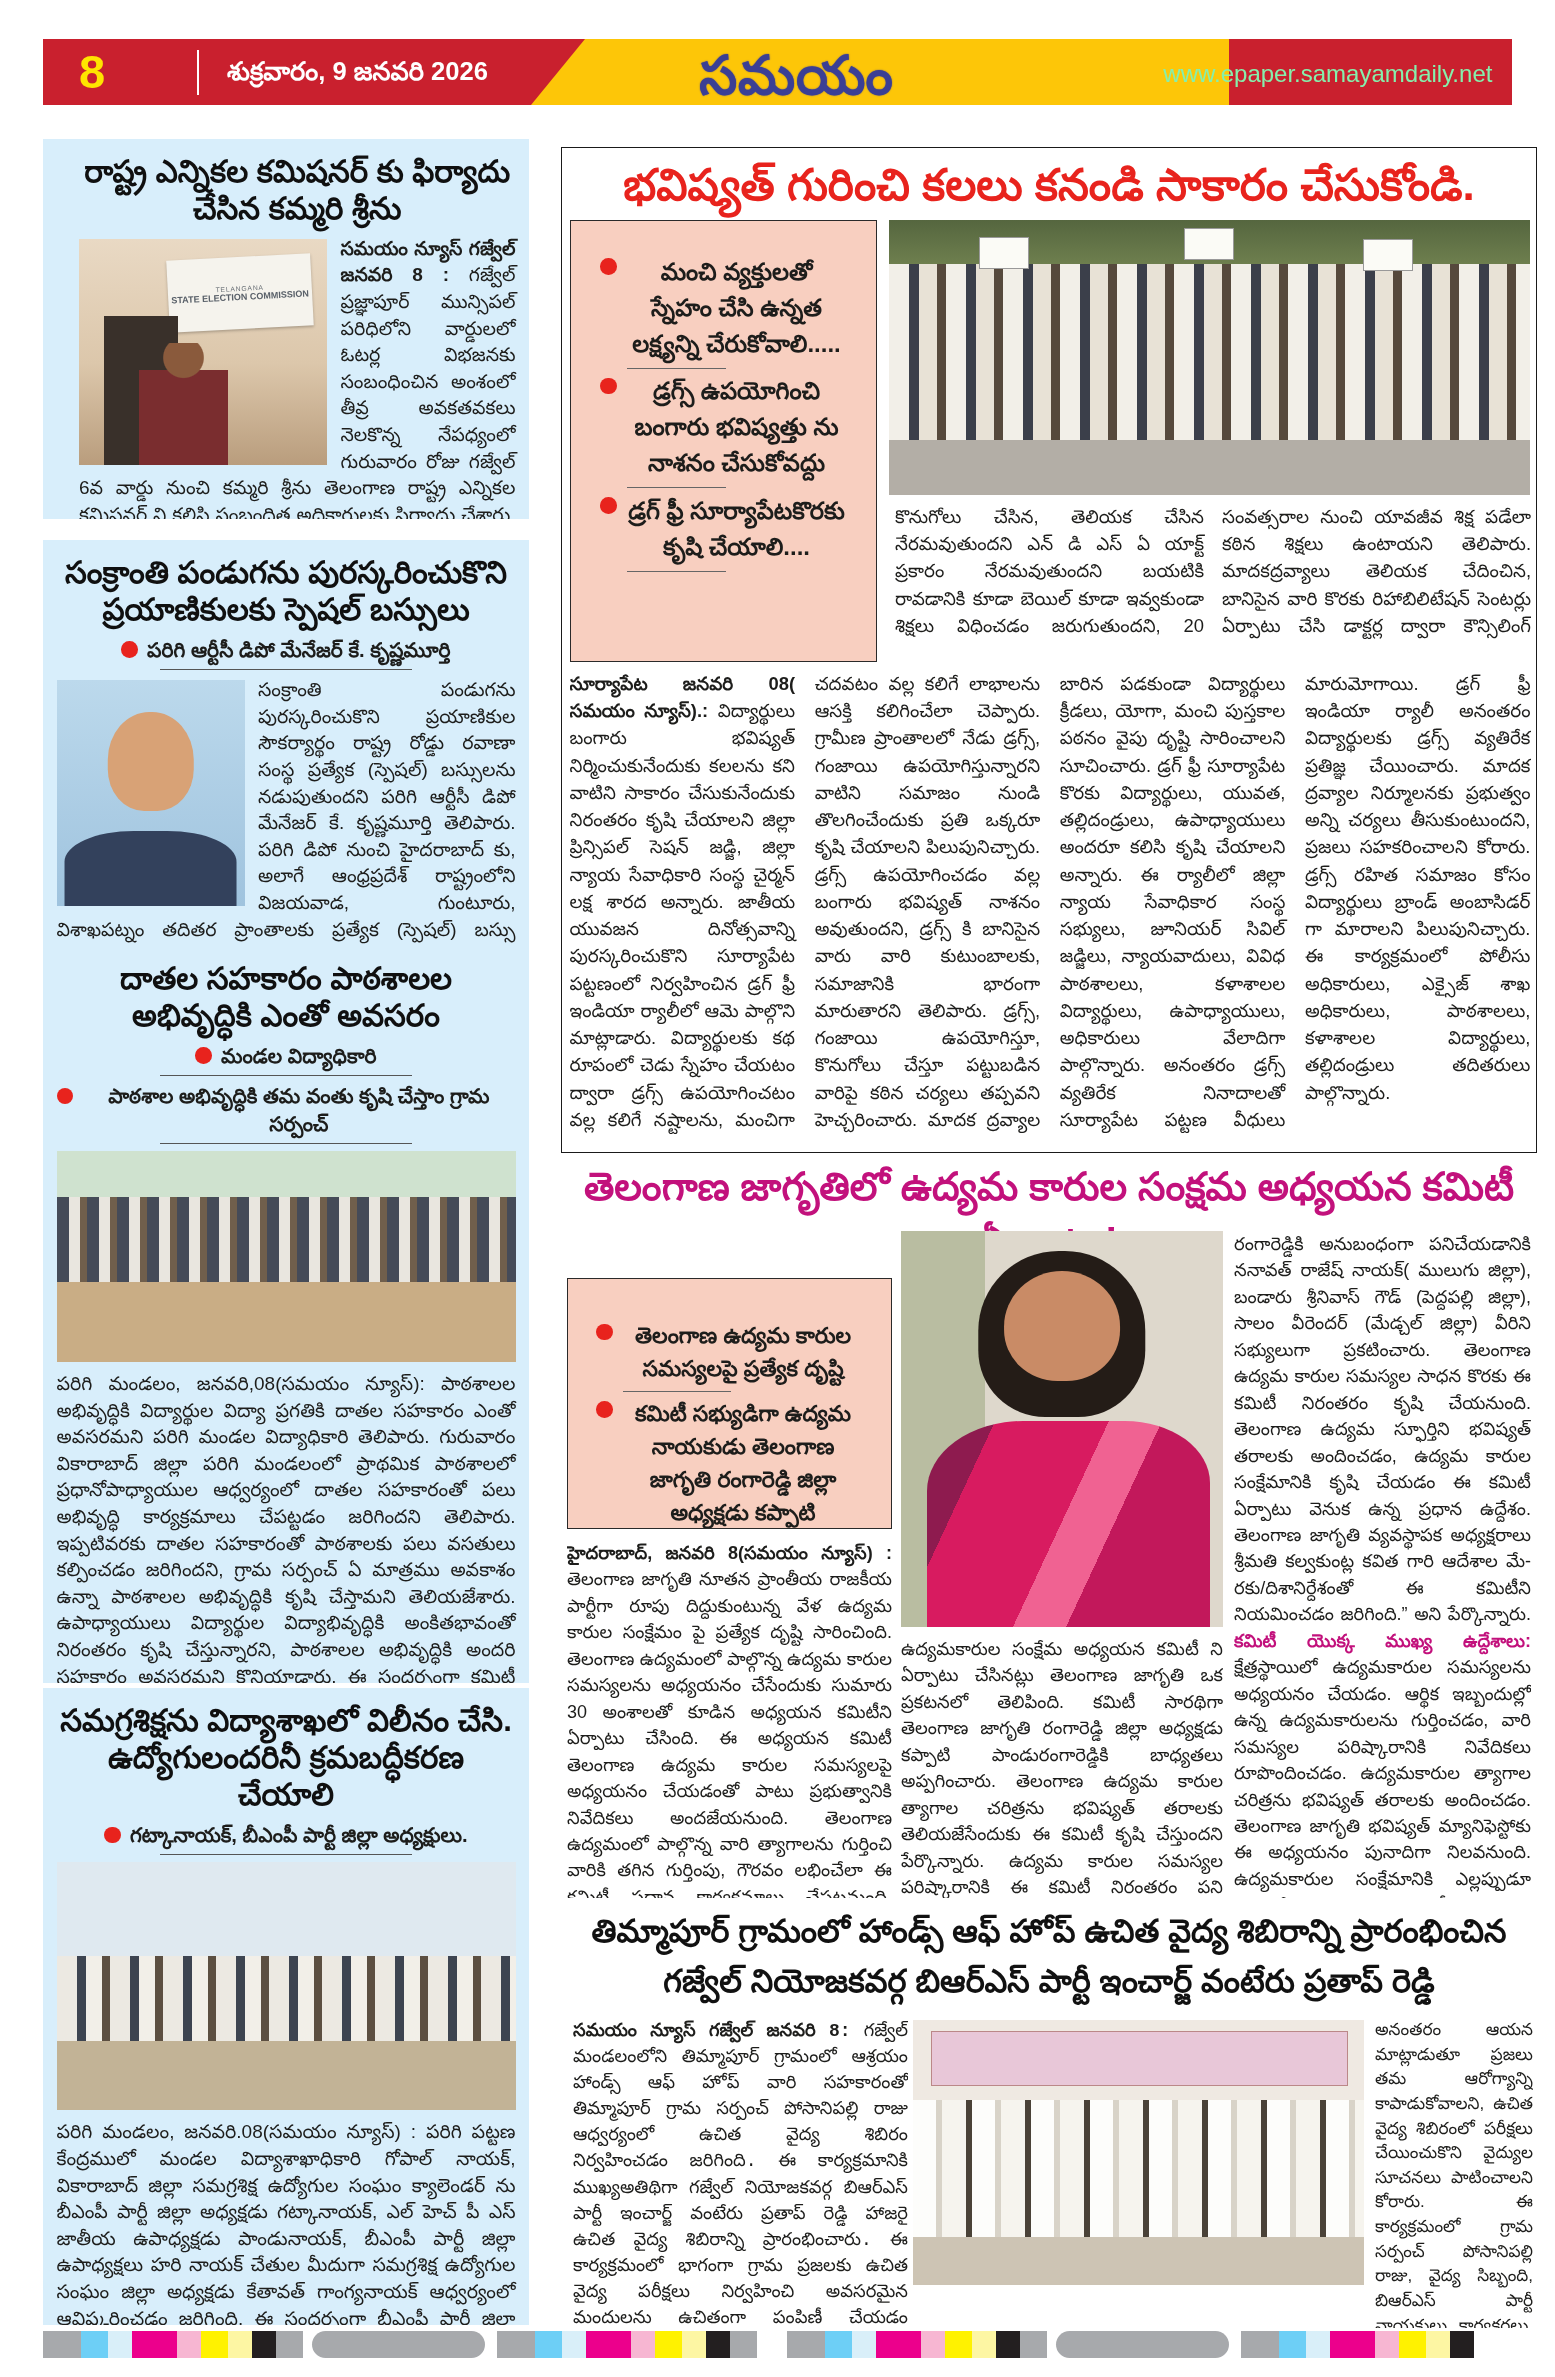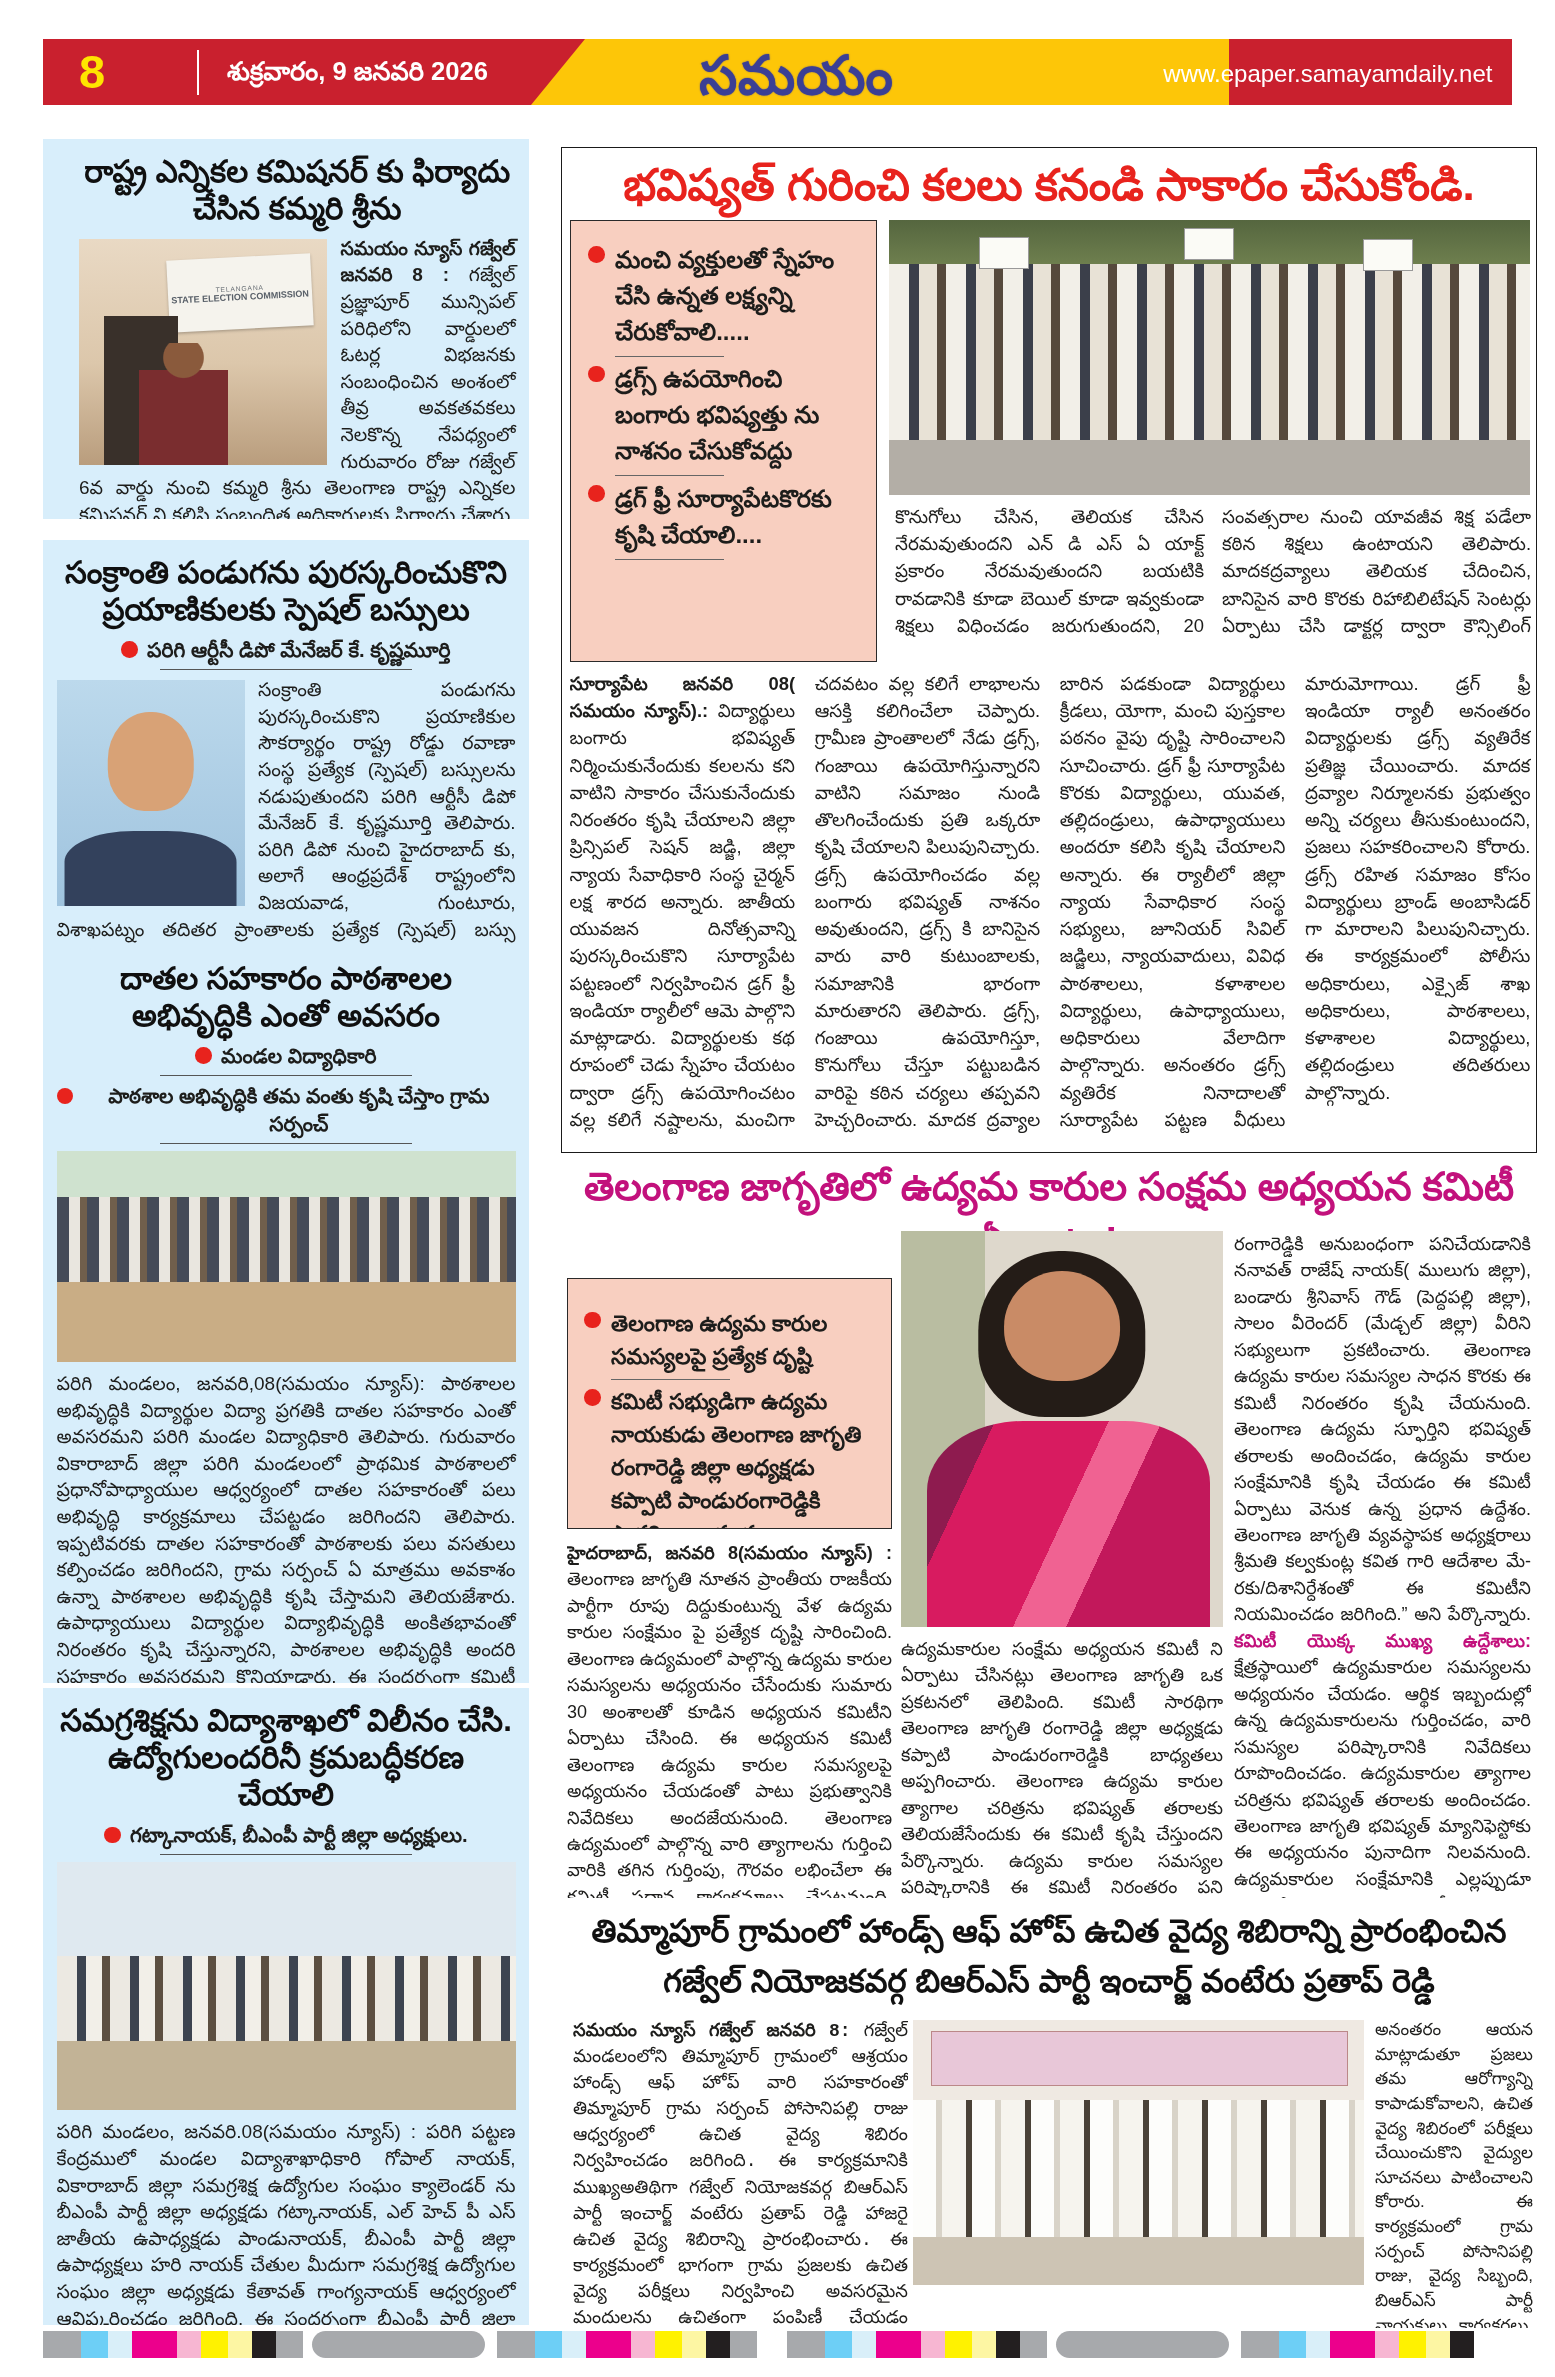--- a/index.html
+++ b/index.html
@@ -8,21 +8,21 @@
   
   .masthead{position:absolute;left:43px;top:39px;width:1469px;height:66px;background:#c9202e;}
   .masthead .yellow{position:absolute;left:488px;top:0;width:698px;height:66px;background:#fdc608;
         clip-path:polygon(54px 0,100% 0,100% 100%,0 100%);}
   .pageno{position:absolute;left:36px;top:4.5px;font-size:47px;font-weight:bold;color:#ffe400;}
   .hdr-div{position:absolute;left:154px;top:10.5px;width:1.5px;height:45px;background:#ffffff;}
   .hdr-date{position:absolute;left:184px;top:18px;font-size:25.6px;font-weight:bold;color:#ffffff;}
   .hdr-title{position:absolute;left:50%;transform:translateX(-50%);margin-left:19px;top:4.5px;
         font-size:54px;font-weight:bold;color:#3b3f94;letter-spacing:0.8px;
         text-shadow:0 0 1.5px #3b3f94;}
-  .hdr-site{position:absolute;right:19.6px;top:21px;font-size:24px;color:#ffffff;}
+  .hdr-site{position:absolute;right:19.6px;top:21px;font-size:24px;color:#86efac;}
   
   .larticle{position:absolute;left:43px;width:486px;background:#d8eefb;overflow:hidden;
         padding:10.5px 13.5px;box-sizing:border-box;text-align:justify;}
   .larticle h2{margin:3px 0 9px 0;text-align:center;font-size:31px;line-height:1.2;color:#101010;}
   .lbody{font-size:19px;line-height:1.4;}
   .lbody b{font-weight:bold;}
   .kicker{display:flex;justify-content:center;align-items:flex-start;gap:9px;
         font-size:20.3px;font-weight:bold;margin:4.5px 0 3px 0;text-align:center;line-height:1.35;}
   .dot{flex:0 0 auto;width:16.6px;height:16.6px;border-radius:50%;background:#e8231d;margin-top:4.5px;}
   .krule{width:55%;height:0;border-top:1.5px solid #555;margin:4.5px auto 7.5px auto;}
@@ -55,21 +55,21 @@
           linear-gradient(180deg,#dfe9f0 0%,#dfe9f0 38%,rgba(0,0,0,0) 38%),
           linear-gradient(180deg,rgba(0,0,0,0) 0%,rgba(0,0,0,0) 72%,#c2b396 72%),
           repeating-linear-gradient(90deg,#ece9e2 0 19.6px,#3d4450 19.6px 29px,#f2efe8 29px 45px,#5c4f41 45px 53px);}
   
   .main-box{position:absolute;left:561px;top:147px;width:976px;height:1006px;
         border:1.5px solid #1a1a1a;box-sizing:border-box;background:#ffffff;}
   .main-headline{position:absolute;left:0;top:12px;width:100%;text-align:center;
         font-size:44px;font-weight:bold;color:#e8231d;}
   .pink-box{position:absolute;left:7.5px;top:72px;width:307px;height:442px;background:#f8cfc0;
         border:1.5px solid #2a2a2a;box-sizing:border-box;padding:16.6px 13.5px;overflow:hidden;}
-  .pink-box ul, .mid-box ul{list-style:none;margin:4px;padding:0;}
+  .pink-box ul, .mid-box ul{list-style:none;margin:16px;padding:0;text-align:center;}
   .pink-box li, .mid-box li{display:flex;gap:10.5px;font-weight:bold;line-height:1.5;margin-bottom:4.5px;}
   .pink-box li{font-size:24px;}
   .pink-box li:after{display:none;}
   .bullet-txt{display:block;}
   .bullet-txt:after{content:"";display:block;width:45%;border-bottom:1.5px solid #666;margin-top:6px;}
   .ph-rally{position:absolute;left:327px;top:72px;width:641px;height:275px;
         background-image:
           linear-gradient(180deg,#55663f 0%,#6e7f4e 16%,rgba(0,0,0,0) 16%),
           linear-gradient(180deg,rgba(0,0,0,0) 0 80%,#b3aea6 80%),
           repeating-linear-gradient(90deg,#f2efe8 0 19.6px,#3b3f4a 19.6px 30px,#e8e2d6 30px 48px,#56493c 48px 57px);}

